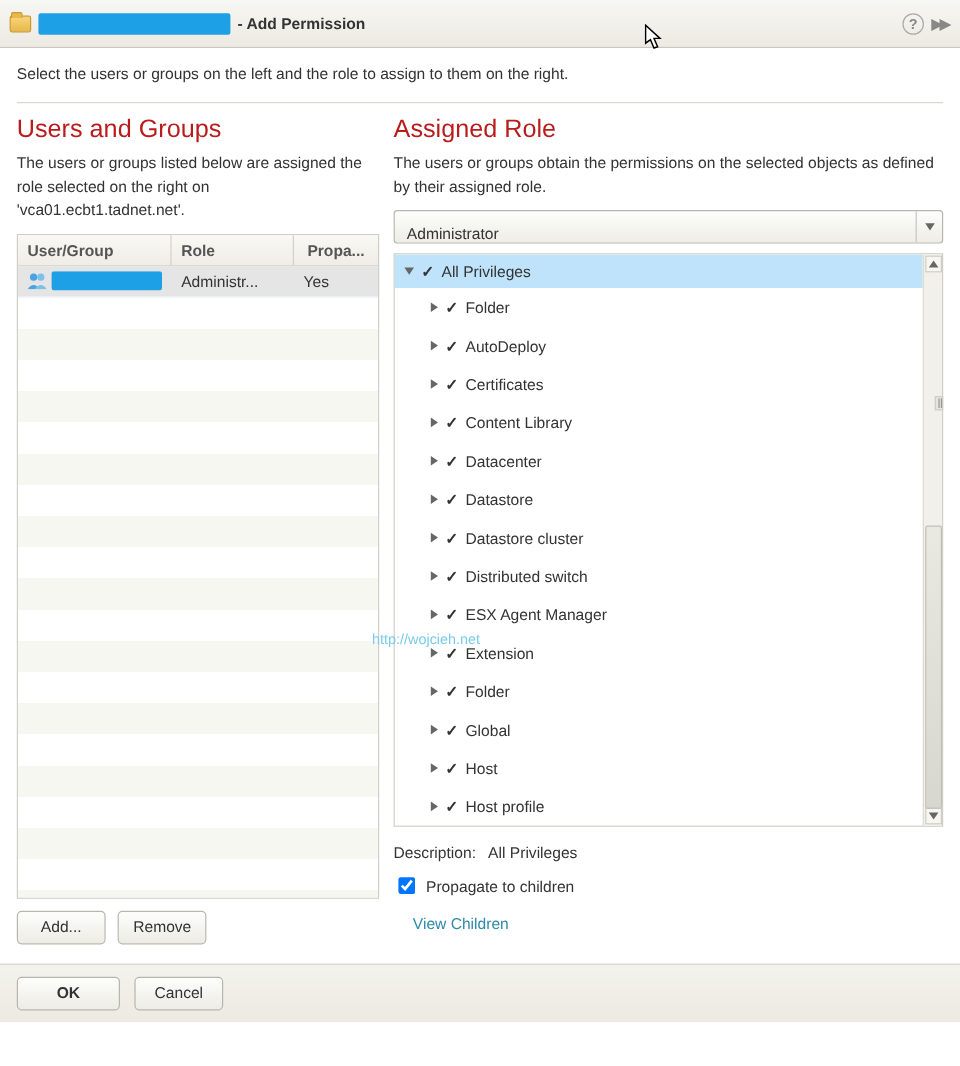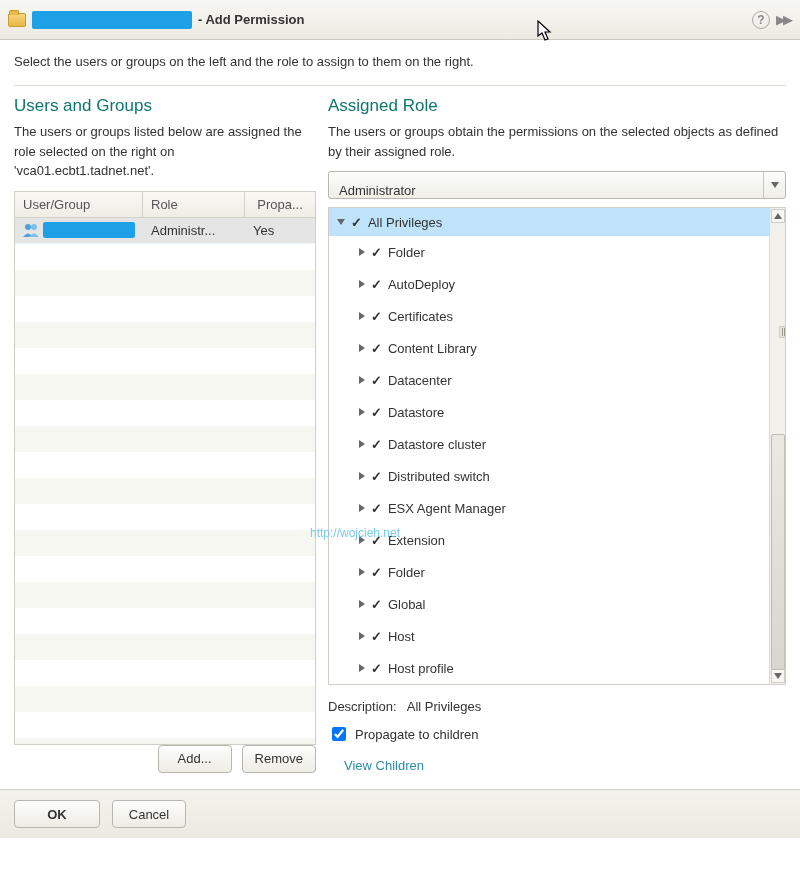--- a/index.html
+++ b/index.html
@@ -67,22 +67,22 @@
   }
   .hr { border-top: 1px solid #d9d8d1; margin: 6px 14px 0 14px; }
   .columns {
     display: flex;
     padding: 0 14px;
     gap: 12px;
   }
   .col-left { width: 302px; display: flex; flex-direction: column; }
   .col-right { flex: 1; display: flex; flex-direction: column; }
   .section-title {
-    color: #0f766e;
-    font-size: 17px;
+    color: #b91c1c;
+    font-size: 21px;
     margin: 10px 0 6px 0;
   }
   .section-desc {
     color: #333;
     line-height: 1.5;
     margin-bottom: 10px;
   }
   .table-wrap {
     border: 1px solid #cfcfc7;
     height: 554px;
@@ -93,21 +93,21 @@
   .thead {
     display: flex;
     background: linear-gradient(#f9f8f4, #efede6);
     border-bottom: 1px solid #d2d1c9;
     height: 26px;
     color: #555;
   }
   .th {
     padding: 5px 8px;
     border-right: 1px solid #d2d1c9;
-    white-space: nowrap; overflow: hidden; text-overflow: ellipsis;
+    white-space: nowrap; overflow: hidden; text-overflow: ellipsis; font-weight: bold;
   }
   .th.c1 { width: 128px; }
   .th.c2 { width: 102px; }
   .th.c3 { flex: 1; border-right: none; text-align: center; }
   .trow {
     display: flex;
     height: 26px;
     align-items: center;
     background: #e5e5e5;
     border-bottom: 1px solid #eef7fd;
@@ -121,22 +121,22 @@
   }
   .group-icon svg { display: block; }
   .cell-redact {
     flex: 1; height: 16px; background: #1ea0e6; border-radius: 2px;
   }
   .striped {
     position: absolute; left: 0; right: 0; top: 52px; bottom: 0;
     background: repeating-linear-gradient(#ffffff 0 26px, #f7f7f2 26px 52px);
   }
   .btn-row {
-    display: flex; justify-content: flex-end; gap: 10px;
-    margin-top: 0;
+    display: flex; justify-content: flex-start; gap: 10px;
+    margin-top: 10px;
   }
   .btn {
     min-width: 74px; height: 28px;
     background: linear-gradient(#fdfdfb, #edece5);
     border: 1px solid #b8b7ae;
     border-radius: 4px;
     padding: 0 12px;
     cursor: pointer;
     color: #333;
     font-size: 13px;

